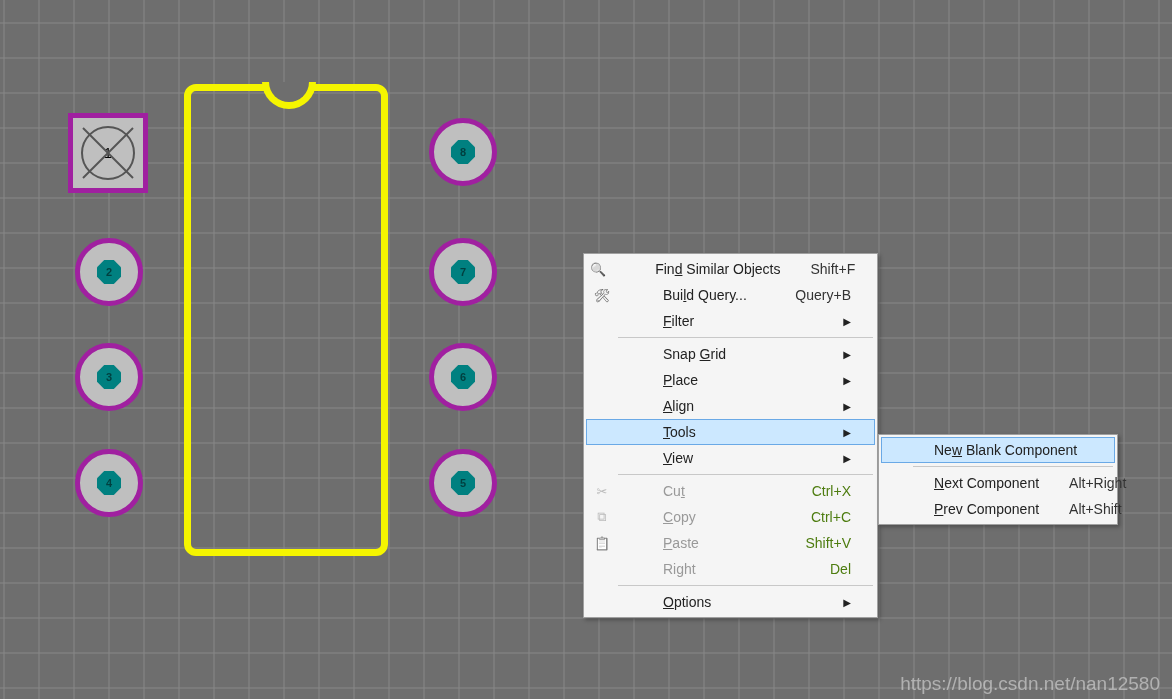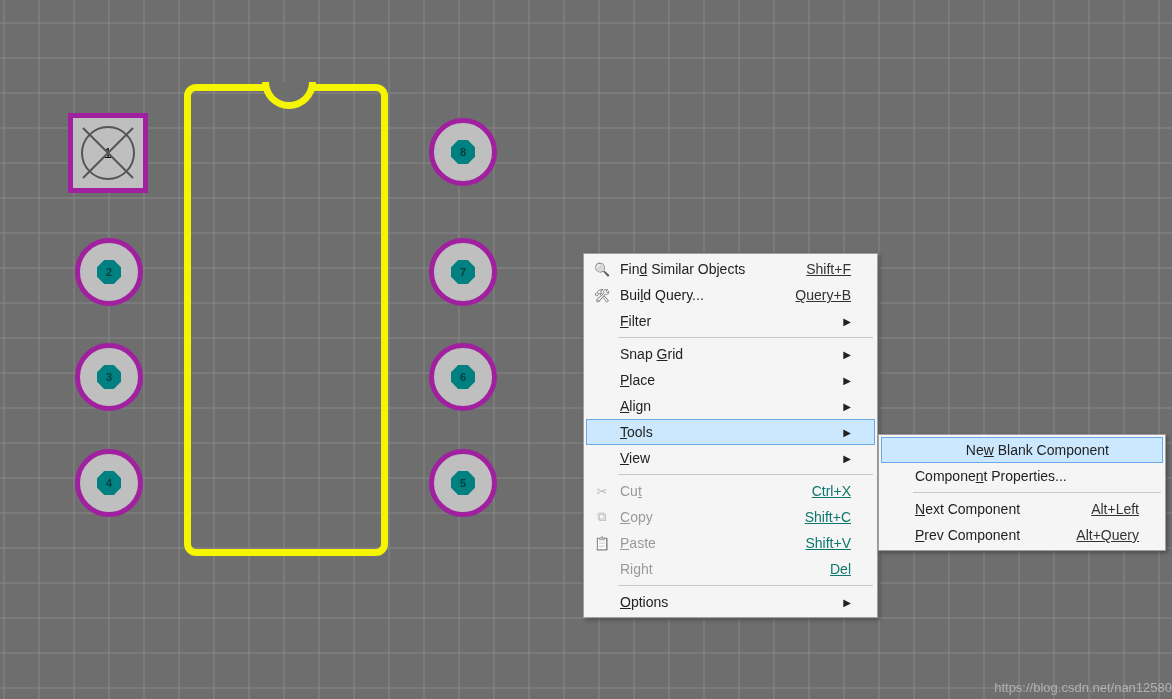--- a/index.html
+++ b/index.html
@@ -102,51 +102,50 @@
     .menu-item .icon {
       width: 24px;
       display: flex;
       justify-content: center;
       margin-right: 6px;
       color: #555;
     }
     .menu-item .label {
       flex: 0 0 auto;
       margin-right: 30px;
+      margin-left: 43px;
     }
     .menu-item .shortcut {
       margin-left: auto;
       color: #333;
-      text-decoration: underline;
     }
     .menu-item .arrow {
       margin-left: auto;
       font-size: 10px;
     }
     .menu-item.highlight {
       background: #cce8ff;
       border: 1px solid #6aa9e6;
       padding: 4px 23px 4px 3px;
-      justify-content: flex-end;
     }
     .menu-item.disabled { color: #999; }
     .menu-item.disabled .icon { color: #bbb; }
-    .menu-item.disabled .shortcut { color: #0f766e; }
+    .menu-item.disabled .shortcut { color: #4d7c0f; }
     .menu-sep {
       height: 1px;
       background: #c8c8c8;
       margin: 3px 2px 3px 32px;
     }
     .underline { text-decoration: underline; }
     .watermark {
       position: absolute;
-      right: 0;
+      right: 12px;
       bottom: 4px;
       color: rgba(220,220,220,0.6);
-      font-size: 13px;
+      font-size: 19px;
     }
   </style>
 </head>
 <body>
 
 <div class="canvas">
   <svg class="grid-svg">
       <line x1="4" x2="4" y1="0" y2="699" stroke="#888" stroke-width="1"></line>
       <line x1="39" x2="39" y1="0" y2="699" stroke="#888" stroke-width="1"></line>
       <line x1="74" x2="74" y1="0" y2="699" stroke="#888" stroke-width="1"></line>
@@ -291,57 +290,53 @@
           <span style="font-size:13px;filter:grayscale(1);">✂</span>
         </span>
         <span class="label">Cu<span class="underline">t</span></span>
         <span class="shortcut">Ctrl+X</span>
       </div>
       <div class="menu-item disabled">
         <span class="icon">
           <span style="font-size:13px;filter:grayscale(1);">⧉</span>
         </span>
         <span class="label"><span class="underline">C</span>opy</span>
-        <span class="shortcut">Shift+C</span>
+        <span class="shortcut">Ctrl+C</span>
       </div>
       <div class="menu-item disabled">
         <span class="icon">
           <span style="font-size:13px;filter:grayscale(1);">📋</span>
         </span>
         <span class="label"><span class="underline">P</span>aste</span>
         <span class="shortcut">Shift+V</span>
       </div>
       <div class="menu-item disabled">
         <span class="icon"></span>
         <span class="label">Right</span>
         <span class="shortcut">Del</span>
       </div>
       <div class="menu-sep"></div>
       <div class="menu-item">
         <span class="icon"></span>
         <span class="label"><span class="underline">O</span>ptions</span>
         <span class="arrow">▶</span>
       </div>
     </div>
-  <div id="menu2" class="menu" style="left: 878px; top: 434px; width: 288px;">
+  <div id="menu2" class="menu" style="left: 878px; top: 434px; width: 240px;">
       <div class="menu-item highlight">
         <span class="icon"></span>
         <span class="label">Ne<span class="underline">w</span> Blank Component</span>
       </div>
-      <div class="menu-item">
-        <span class="icon"></span>
-        <span class="label">Compone<span class="underline">n</span>t Properties...</span>
-      </div>
       <div class="menu-sep"></div>
       <div class="menu-item">
         <span class="icon"></span>
         <span class="label"><span class="underline">N</span>ext Component</span>
-        <span class="shortcut">Alt+Left</span>
+        <span class="shortcut">Alt+Right</span>
       </div>
       <div class="menu-item">
         <span class="icon"></span>
         <span class="label"><span class="underline">P</span>rev Component</span>
-        <span class="shortcut">Alt+Query</span>
+        <span class="shortcut">Alt+Shift</span>
       </div>
     </div>
 
   <div class="watermark">https://blog.csdn.net/nan12580</div>
 </div>
 
 </body></html>

